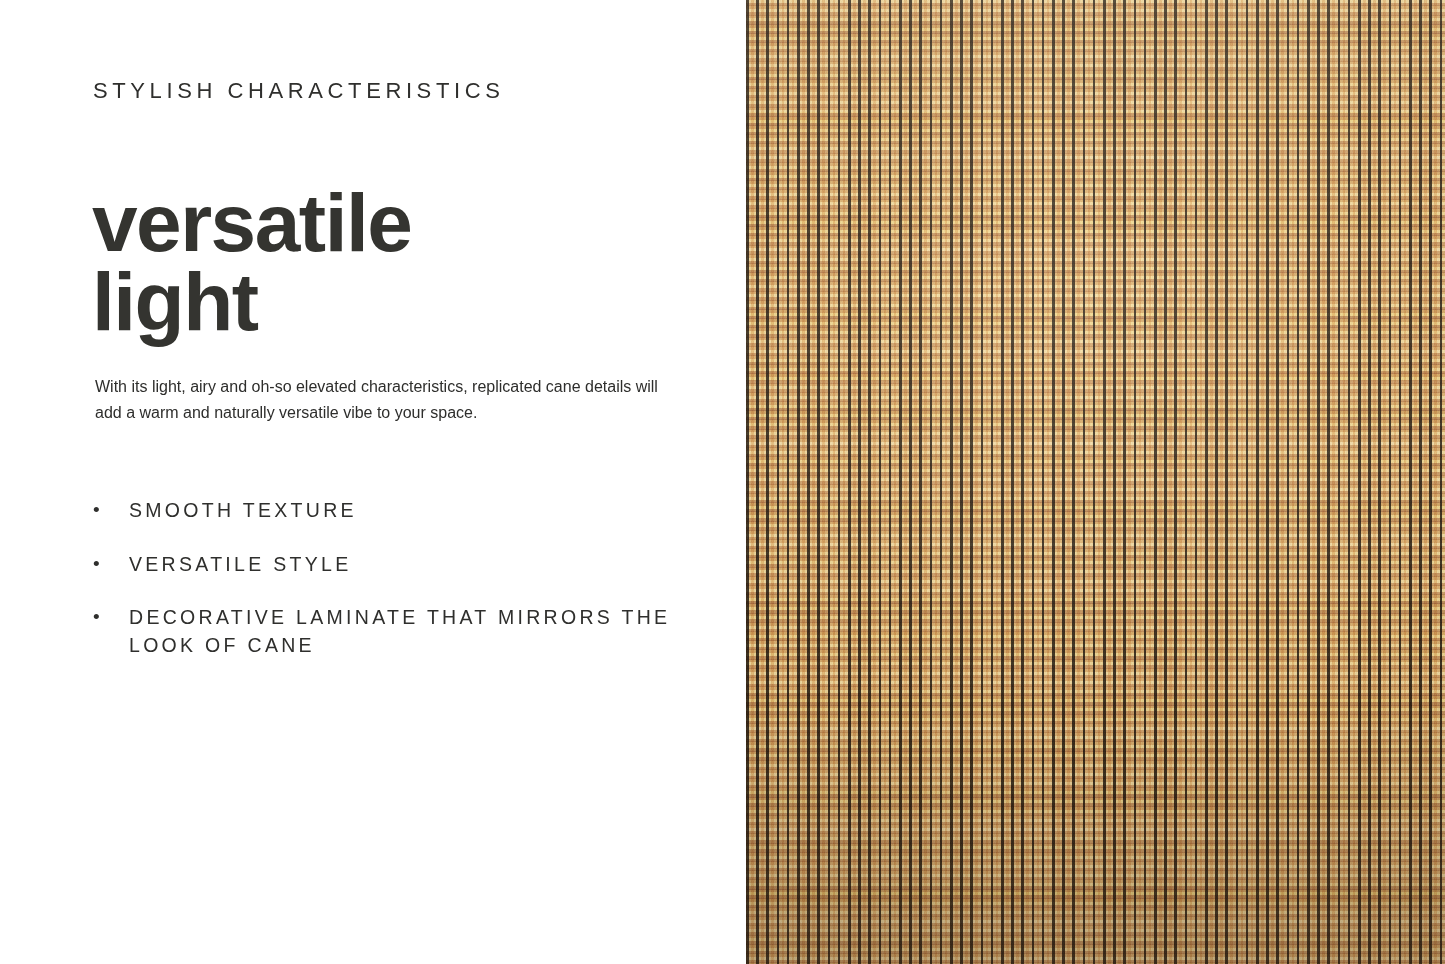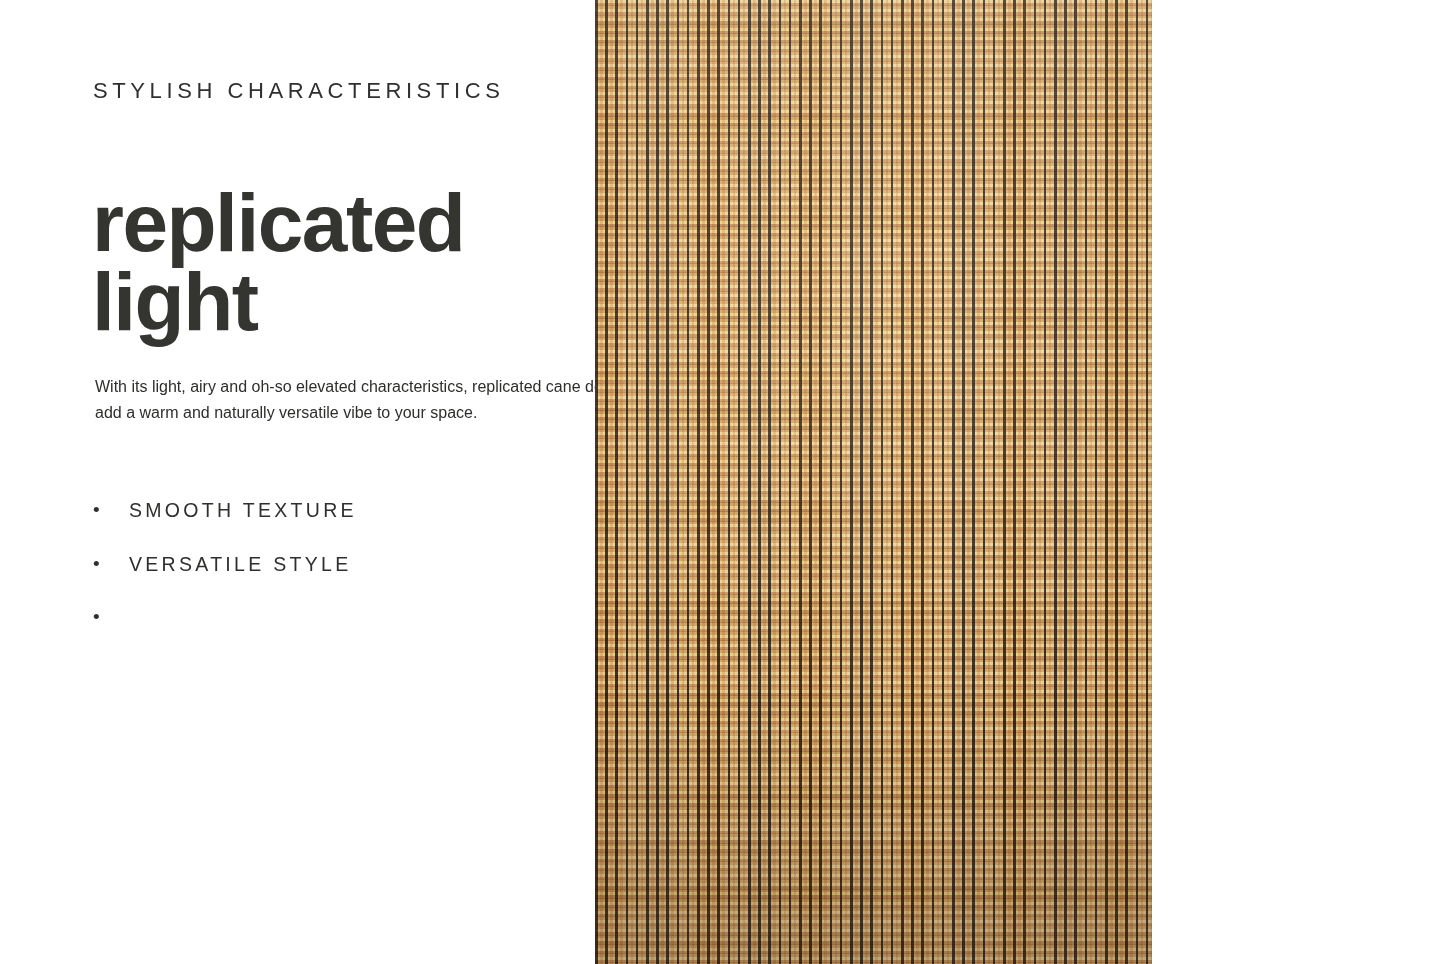--- a/index.html
+++ b/index.html
@@ -9,21 +9,21 @@
   }
   body {
     width: 1445px;
     height: 964px;
     overflow: hidden;
     font-family: "Liberation Sans", sans-serif;
     -webkit-font-smoothing: antialiased;
   }
   .page {
     position: relative;
-    width: 1152px;
+    width: 1445px;
     height: 964px;
     display: flex;
     background: #0369a1;
     text-decoration: underline;
   }
   
   .left-panel {
     position: relative;
     width: 746px;
     height: 964px;
@@ -208,37 +208,38 @@
 </head>
 <body>
 
 <div class="page">
 
   <div class="left-panel">
 
     <div class="eyebrow">STYLISH CHARACTERISTICS</div>
 
     <h1 class="headline">
-      <span class="line">replicated</span>
+      <span class="line">versatile</span>
       <span class="line">light</span>
     </h1>
 
     <p class="body-copy">With its light, airy and oh-so elevated characteristics, replicated cane details will add a warm and naturally versatile vibe to your space.</p>
 
     <ul class="feature-list">
       <li>
         <span class="bullet">•</span>
         <span>SMOOTH TEXTURE</span>
       </li>
       <li>
         <span class="bullet">•</span>
         <span>VERSATILE STYLE</span>
       </li>
       <li>
         <span class="bullet">•</span>
+        <span>DECORATIVE LAMINATE THAT MIRRORS THE LOOK OF CANE</span>
       </li>
     </ul>
 
   </div>
 
   <div class="image-panel">
     <div class="weave"></div>
     <div class="weave-slubs"></div>
     <div class="weave-weft"></div>
     <div class="weave-warp"></div>

